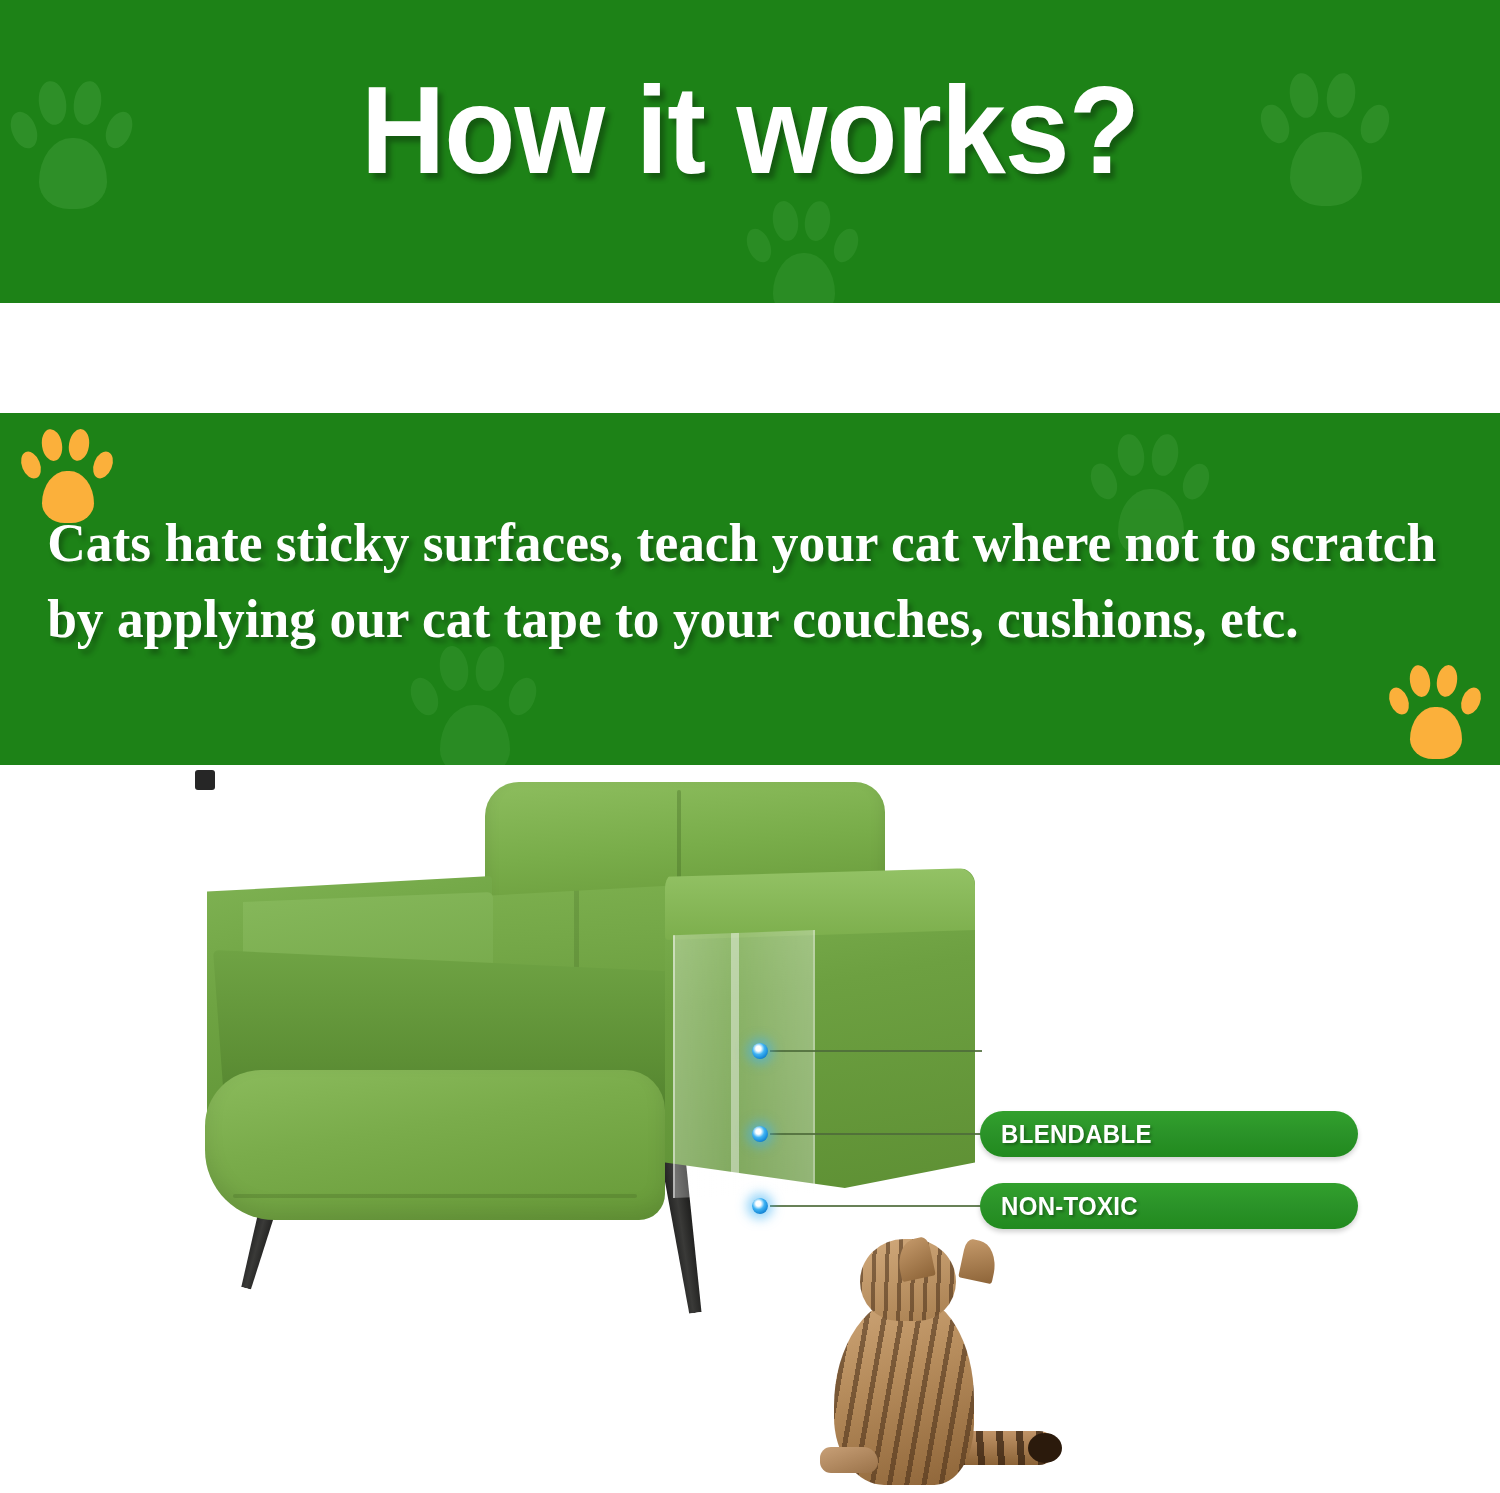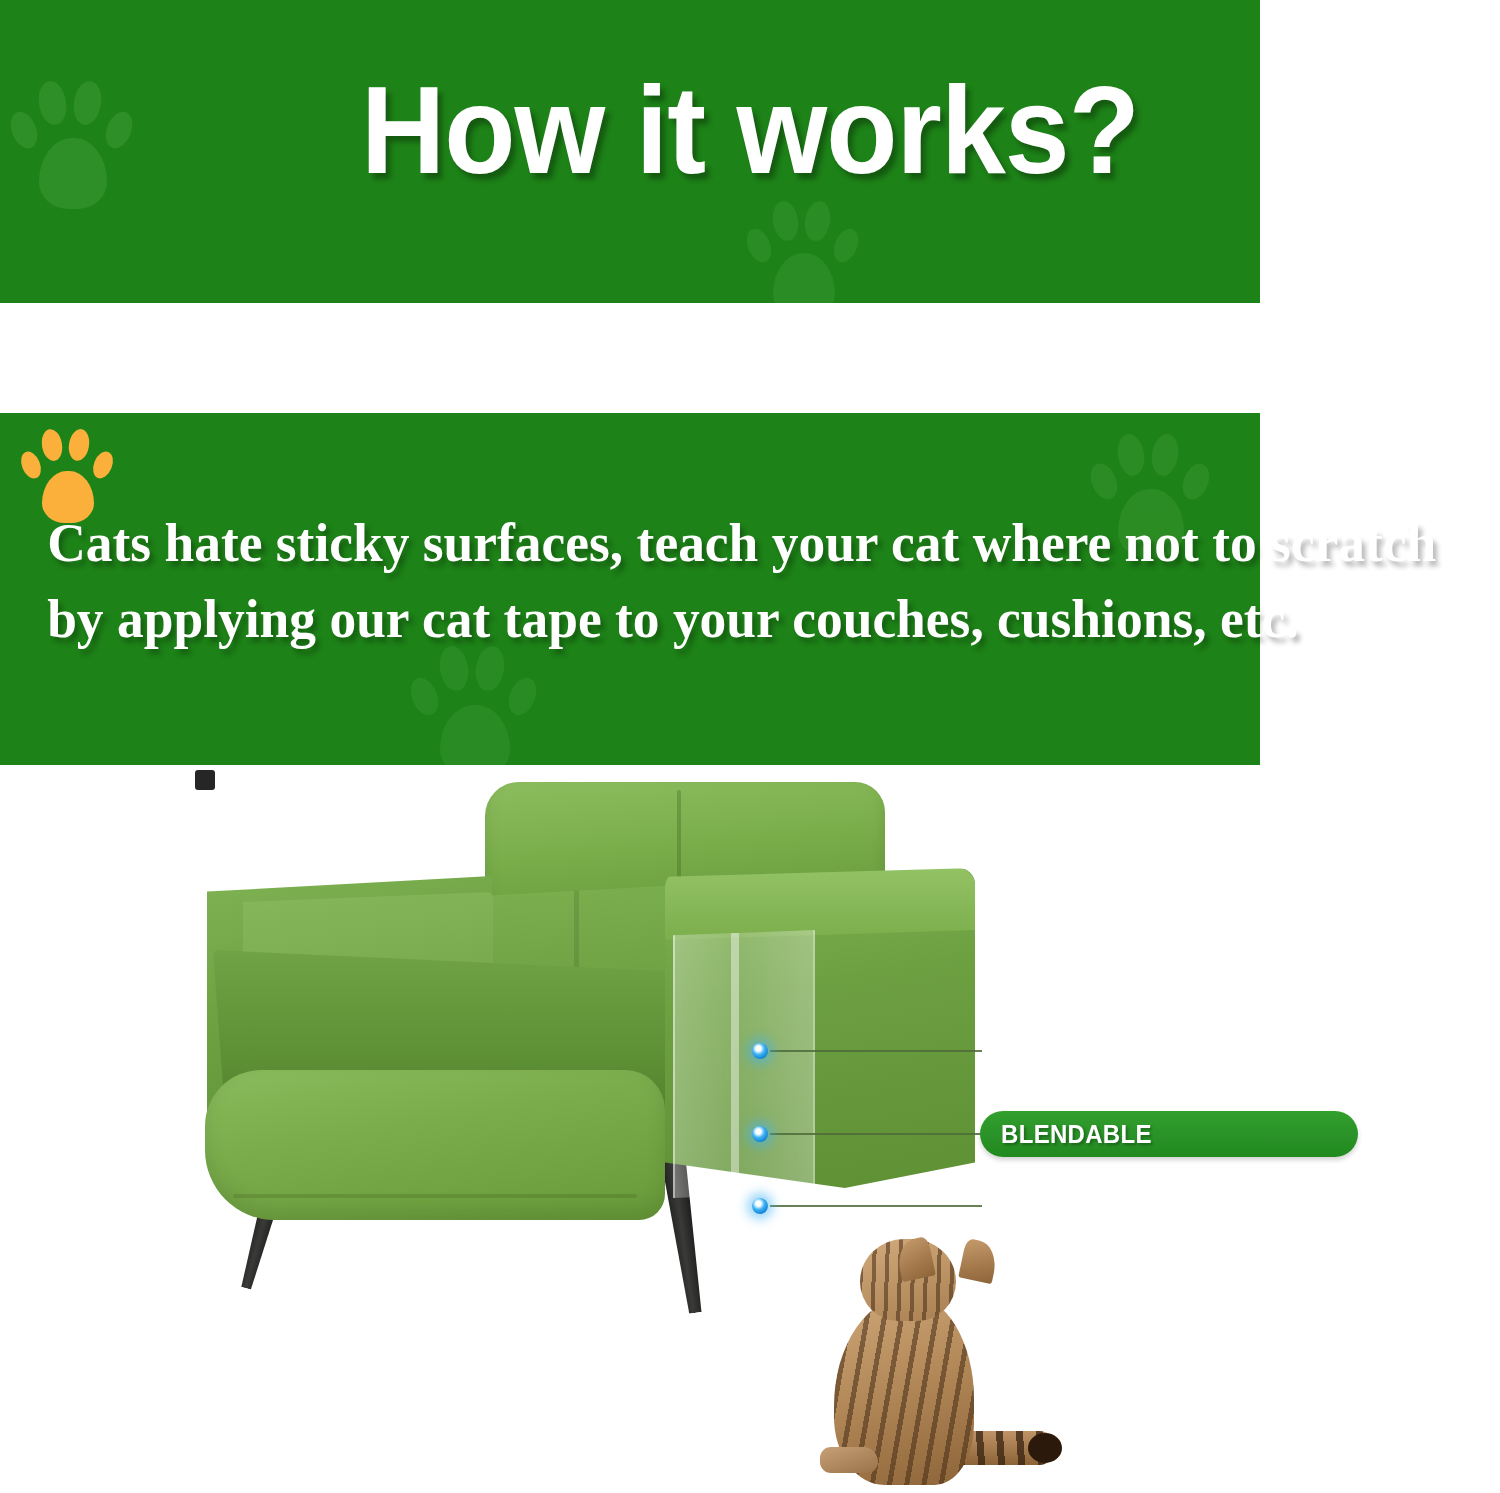--- a/index.html
+++ b/index.html
@@ -4,21 +4,21 @@
 <style>
   html,body{margin:0;padding:0;background:#ffffff;}
   body{
     width:1500px;height:1493px;position:relative;overflow:hidden;
     font-family:"Liberation Sans","DejaVu Sans",sans-serif;
     background:#ffffff;
   }
   .stage{position:absolute;inset:0;width:1500px;height:1493px;background:#fff;}
 
   
-  .band{position:absolute;left:0;width:1260px;background:#1d8217;overflow:hidden;}
+  .band{position:absolute;left:0;width:1500px;background:#1d8217;overflow:hidden;}
   #band-title{top:0;height:303px;}
   #band-sub{top:413px;height:352px;}
 
   
   .paw{position:absolute;}
   .paw .pad,.paw .toe{position:absolute;border-radius:50%;}
   .paw.wm .pad,.paw.wm .toe{background:#3d9a36;}
   .paw.orange .pad,.paw.orange .toe{background:#fbb03b;}
   .paw .pad{
     left:22%;top:44%;width:56%;height:52%;
@@ -304,14 +304,17 @@
   <div class="dot" style="left:752px;top:1043px;"></div>
 
   <div class="lead" style="left:770px;top:1133px;width:212px;"></div>
   <div class="dot" style="left:752px;top:1126px;"></div>
   <div class="badge" style="top:1111px;align-items:center;">
     <span>BLENDABLE</span>
   </div>
 
   <div class="lead" style="left:770px;top:1205px;width:212px;"></div>
   <div class="dot" style="left:752px;top:1198px;"></div>
+  <div class="badge" style="top:1183px;">
+    <span>NON-TOXIC</span>
+  </div>
 
 </div>
 
 </body></html>

